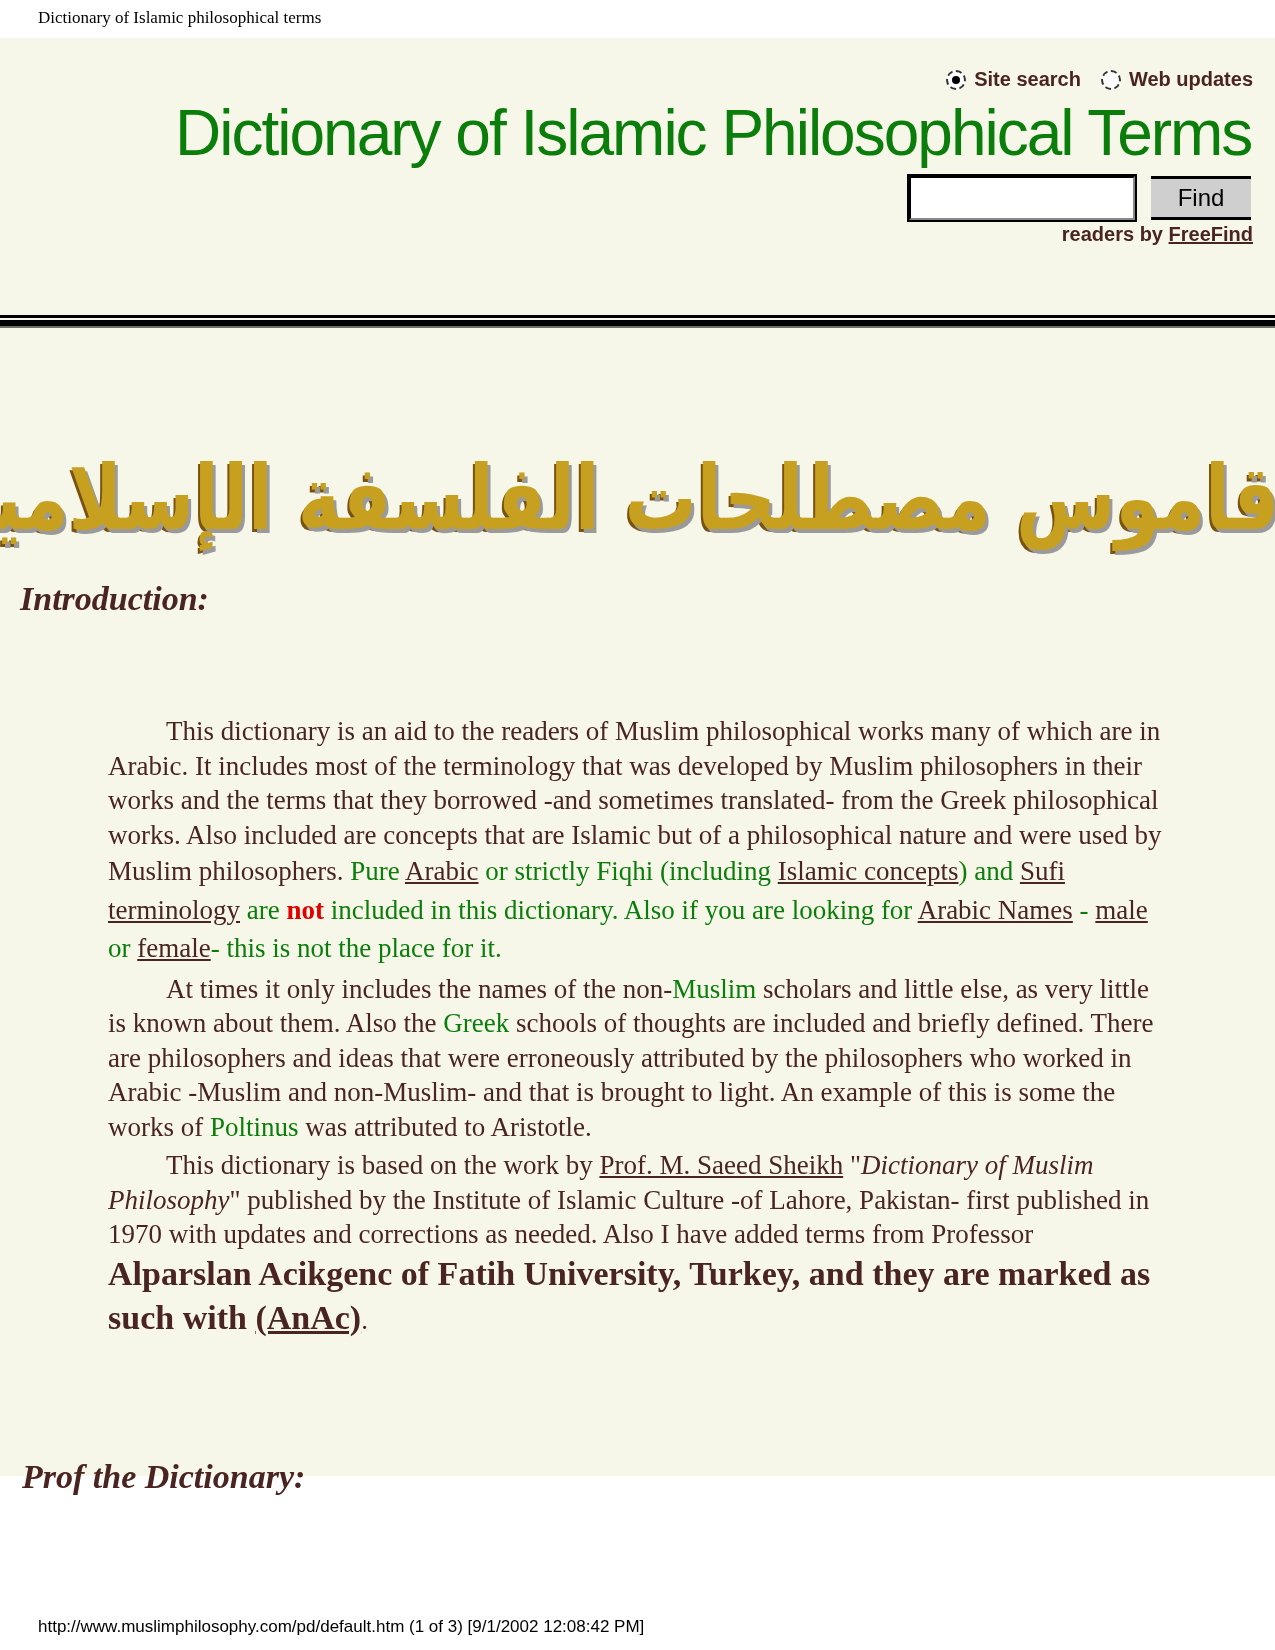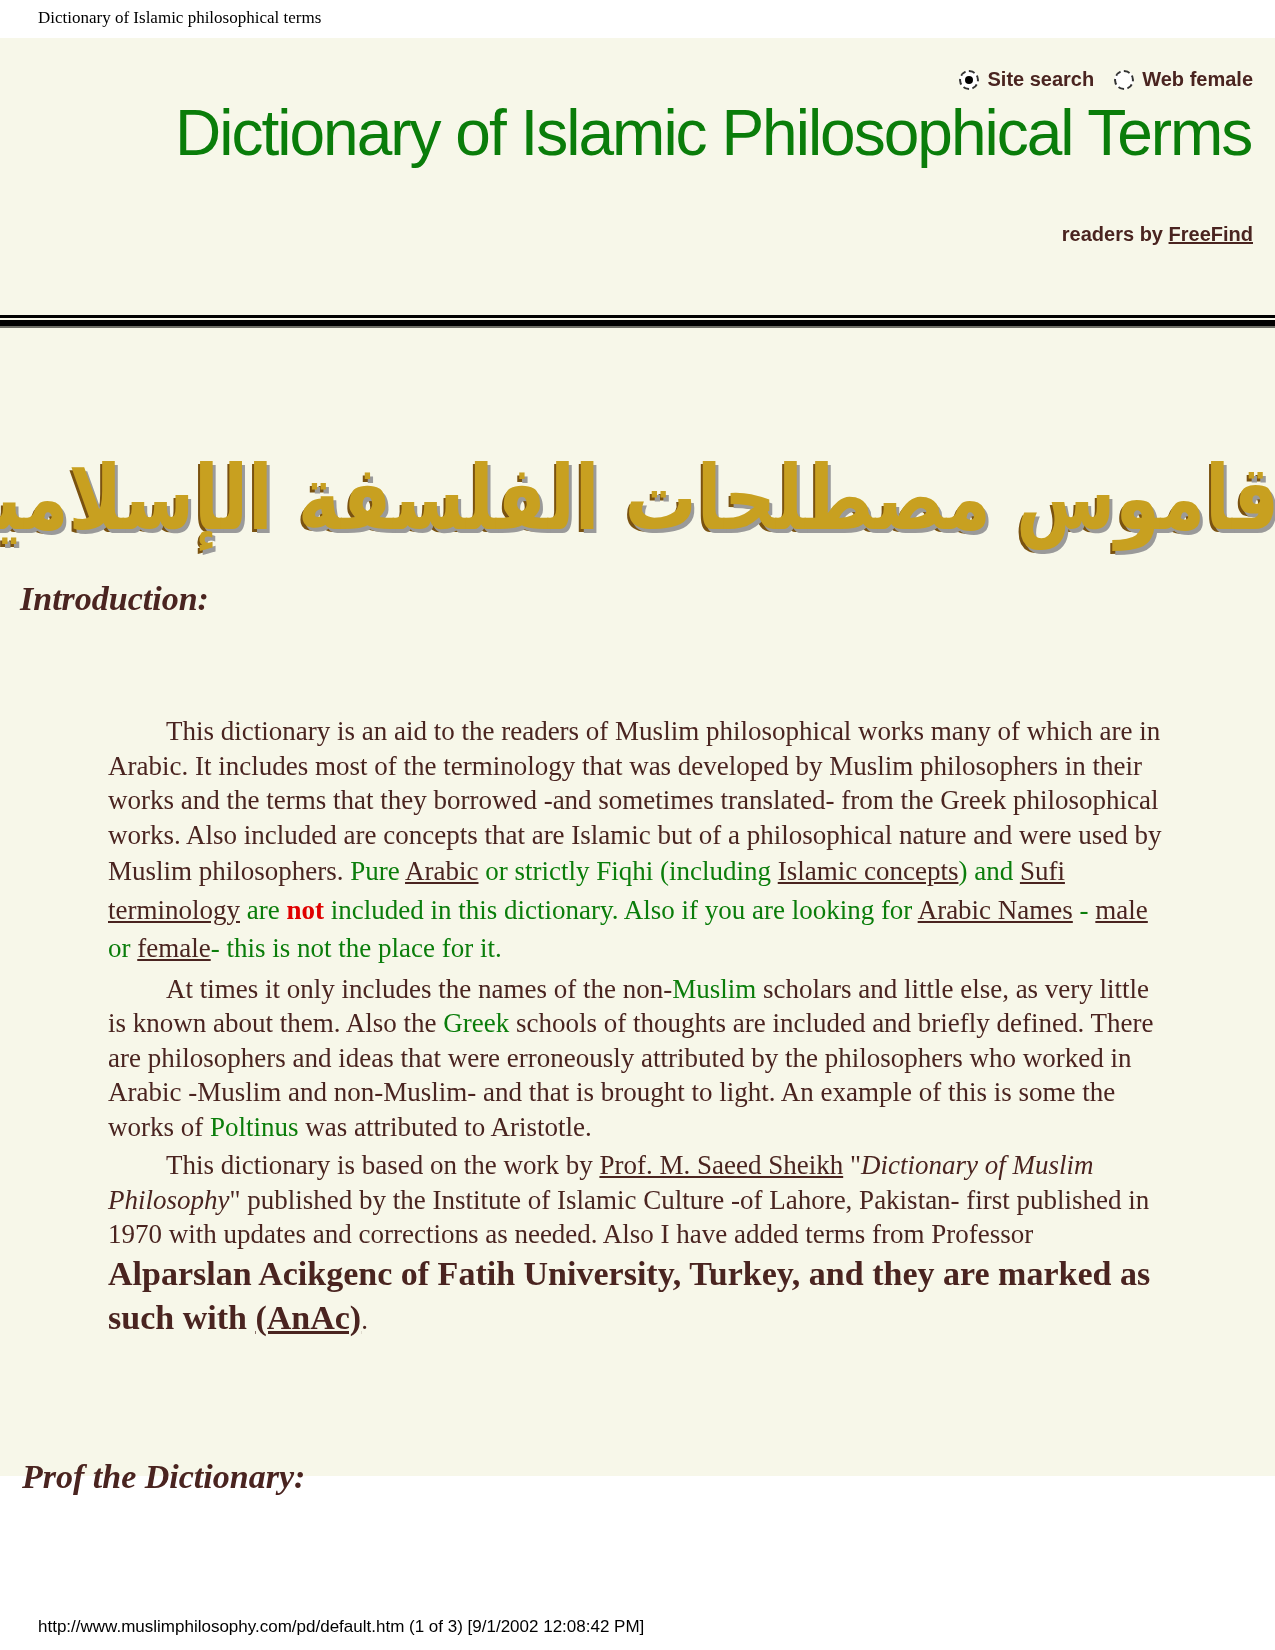--- a/index.html
+++ b/index.html
@@ -101,25 +101,29 @@
 <body>
 
 <div class="print-header">Dictionary of Islamic philosophical terms</div>
 
 <div class="page">
 
   <div class="radios">
     <span class="radio checked"></span>
     <span class="radio-label">Site search</span>
     <span class="radio"></span>
-    <span>Web female</span>
+    <span>Web updates</span>
   </div>
 
   <h1 class="site-title">Dictionary of Islamic Philosophical Terms</h1>
 
+  <div class="search-row">
+    <input class="search-input" type="text" placeholder="" style="">
+    <button class="find-button">Find</button>
+  </div>
 
   <div class="powered">
     <span>readers by</span>
     <a class="link">FreeFind</a>
   </div>
 
   <div class="rule-top"></div>
   <div class="rule-bottom"></div>
 
   <div class="banner">

